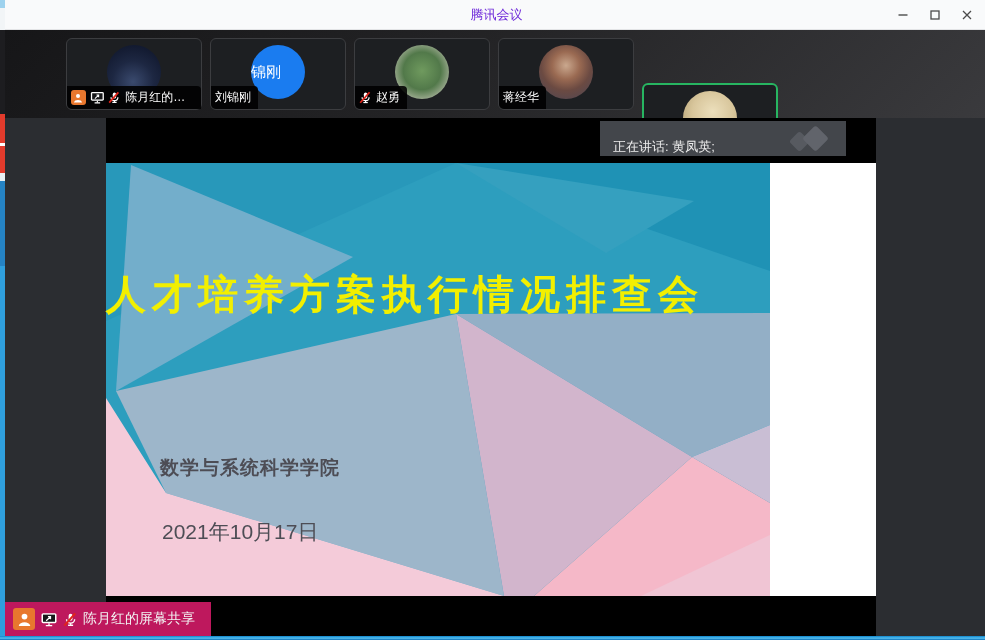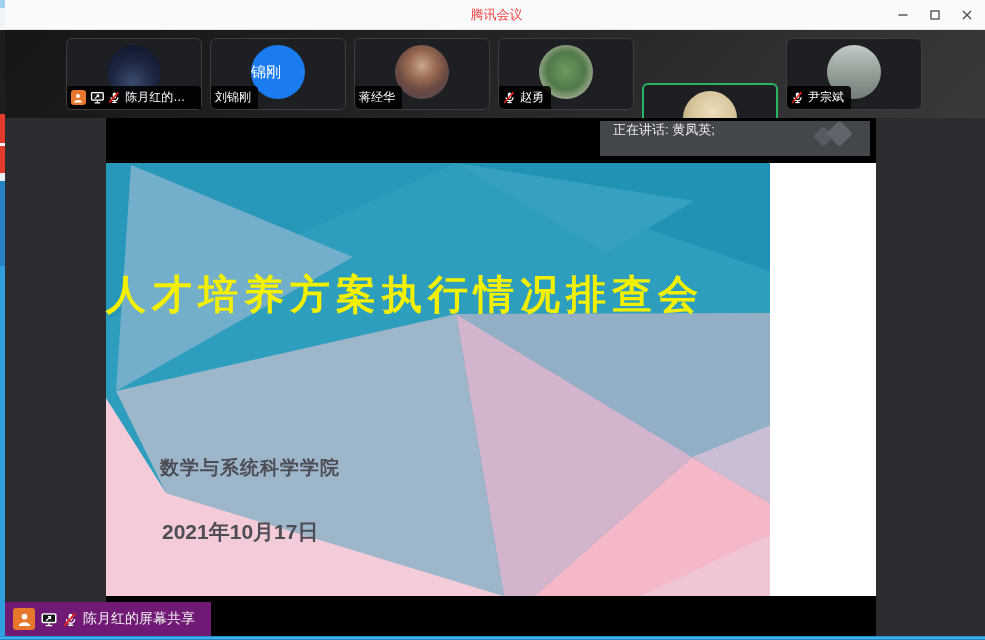--- a/index.html
+++ b/index.html
@@ -1,21 +1,21 @@
 <!DOCTYPE html>
 <html><head>
 <meta charset="utf-8">
 <style>
   html,body{margin:0;padding:0;background:#000;}
   body{font-family:"Liberation Sans", sans-serif;}
   #app{position:relative;width:985px;height:640px;overflow:hidden;background:#2b2d31;}
 
   
   .titlebar{position:absolute;left:0;top:0;width:985px;height:30px;background:#f9fafb;border-bottom:1px solid #e3e4e6;box-sizing:border-box;}
-  .titlebar .wtitle{position:absolute;left:8px;right:0;top:0;height:30px;line-height:30px;text-align:center;font-size:13px;color:#ef4444;}
+  .titlebar .wtitle{position:absolute;left:8px;right:0;top:0;height:30px;line-height:30px;text-align:center;font-size:13px;color:#6d28d9;}
   .wcontrols{position:absolute;right:2px;top:0;height:30px;display:flex;}
   .wbtn{width:32px;height:30px;display:flex;align-items:center;justify-content:center;background:transparent;border:none;padding:0;cursor:default;}
 
   
   .filmstrip{position:absolute;left:5px;top:30px;width:980px;height:88px;background:linear-gradient(135deg,#161618 0%,#232325 45%,#3a3a3d 100%);}
   .strip-row{position:absolute;left:61px;top:8px;display:flex;gap:8px;}
   .thumb{position:relative;width:136px;height:72px;background:#1d1f22;border:1px solid #3c3d40;border-radius:6px;box-sizing:border-box;}
   .thumb.active{border:2px solid #27b561;margin-top:45px;}
   .avatar{position:absolute;left:50%;top:6px;transform:translateX(-50%);width:54px;height:54px;border-radius:50%;}
   .av1{background:radial-gradient(circle at 48% 68%,#3a4a6e 0%,#1d2742 45%,#0b1124 100%);}
@@ -28,29 +28,29 @@
   .plabel{position:absolute;left:0;bottom:0;display:flex;align-items:center;gap:4px;background:rgba(0,0,0,.88);padding:3px 7px 3px 4px;border-radius:0 4px 0 5px;max-width:100%;box-sizing:border-box;}
   .pname{color:#fff;font-size:12px;white-space:nowrap;overflow:hidden;text-overflow:ellipsis;}
 
   
   .stage{position:absolute;left:5px;top:118px;width:980px;height:518px;background:#2b2d31;}
   .share-view{position:absolute;left:101px;top:0;width:770px;height:518px;background:#000;}
   .slide{position:absolute;left:0;top:45px;width:770px;height:433px;background:#ffffff;}
   .slide-bg{position:absolute;left:0;top:0;width:664px;height:433px;}
   .slide-title{position:absolute;left:0;top:104px;width:529px;text-align:left;font-size:40px;font-weight:700;letter-spacing:6px;color:#f2ef00;white-space:nowrap;}
   .slide-org{position:absolute;left:54px;top:292px;font-size:19px;font-weight:700;letter-spacing:1px;color:#4d4d55;}
-  .slide-date{position:absolute;left:56px;top:355px;font-size:21px;font-weight:700;color:#4d4d55;}
-
-  
-  .toast{position:absolute;left:595px;top:3px;width:270px;height:35px;background:#43464b;display:flex;align-items:flex-start;}
+  .slide-date{position:absolute;left:56px;top:355px;font-size:21px;font-weight:400;color:#4d4d55;}
+
+  
+  .toast{position:absolute;left:595px;top:3px;width:246px;height:35px;background:#43464b;display:flex;align-items:flex-end;}
   .toast-text{color:#ececec;font-size:13px;margin-left:13px;flex:1;white-space:nowrap;}
   .toast-logo{margin-right:10px;}
 
   
-  .banner{position:absolute;left:0;top:484px;height:34px;display:flex;align-items:center;gap:5px;background:#701a75;padding:0 16px 0 8px;}
+  .banner{position:absolute;left:0;top:484px;height:34px;display:flex;align-items:center;gap:5px;background:#be185d;padding:0 16px 0 8px;}
   .banner .btext{color:#f2f2f2;font-size:14px;white-space:nowrap;}
 
   .badge-person{background:#e8772e;border-radius:3px;display:flex;align-items:center;justify-content:center;}
   .badge-person.lg{width:22px;height:22px;}
   .badge-person.sm{width:15px;height:15px;}
 
   
   .edge-left{position:absolute;left:0;top:0;width:5px;height:640px;}
   .edge-left div{position:absolute;left:0;width:5px;}
   .els1{top:0;height:8px;background:#9ed2ee;}
@@ -143,57 +143,47 @@
       <div class="thumb">
         <div class="avatar av2">
           <span>锦刚</span>
         </div>
         <div class="plabel">
           <span class="pname">刘锦刚</span>
         </div>
       </div>
 
       <div class="thumb">
-        <div class="avatar av3"></div>
-        <div class="plabel">
-          <span class="pname">蒋经华</span>
-        </div>
-      </div>
-
-      <div class="thumb">
         <div class="avatar av4"></div>
         <div class="plabel">
           <svg width="13" height="13" viewBox="0 0 16 16" style="color:#fff">
               <use href="#i-mic"></use>
               <line x1="1.5" y1="14.5" x2="13" y2="1.5" stroke="#e1251b" stroke-width="2.2"></line>
             </svg>
           <span class="pname">赵勇</span>
         </div>
       </div>
 
+      <div class="thumb">
+        <div class="avatar av3"></div>
+        <div class="plabel">
+          <span class="pname">蒋经华</span>
+        </div>
+      </div>
+
       <div class="thumb active">
         <div class="avatar av5"></div>
         <div class="plabel">
           <svg width="13" height="13" viewBox="0 0 16 16" style="color:#2fd05f">
               <use href="#i-mic"></use>
             </svg>
           <span class="pname">黄凤英</span>
         </div>
       </div>
 
-      <div class="thumb">
-        <div class="avatar av6"></div>
-        <div class="plabel">
-          <svg width="13" height="13" viewBox="0 0 16 16" style="color:#fff">
-              <use href="#i-mic"></use>
-              <line x1="1.5" y1="14.5" x2="13" y2="1.5" stroke="#e1251b" stroke-width="2.2"></line>
-            </svg>
-          <span class="pname">尹宗斌</span>
-        </div>
-      </div>
 
     </div>
   </div>
 
   <div class="stage">
 
     <div class="share-view">
       <div class="slide">
         <svg class="slide-bg" viewBox="0 0 664 433" preserveAspectRatio="none">
           <rect width="664" height="433" fill="#2D9EBE"></rect>

